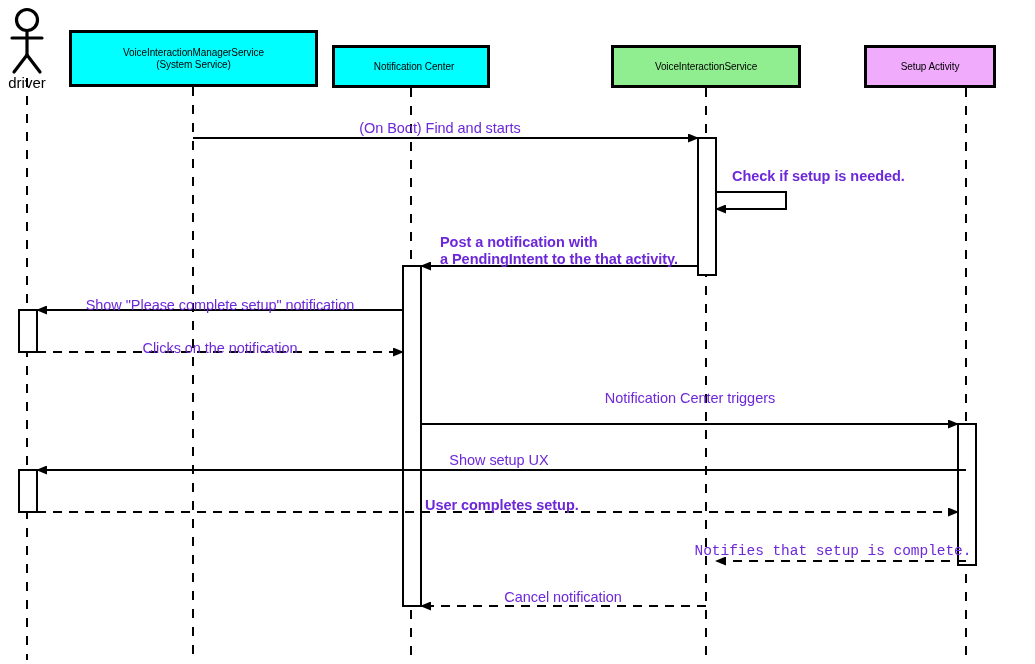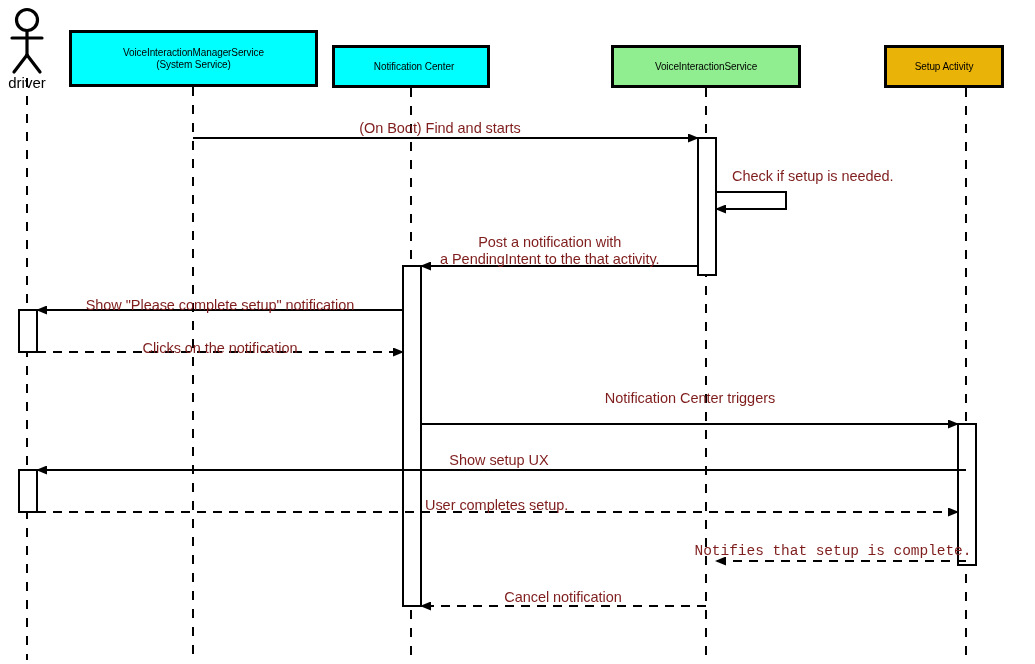--- a/index.html
+++ b/index.html
@@ -43,27 +43,27 @@
   .actor-label {
     position: absolute;
     font-size: 15px;
     color: #000000;
     text-align: center;
     white-space: nowrap;
   }
   .msg-label {
     position: absolute;
     font-size: 14.5px;
-    color: #7f1d1d;
+    color: #6d28d9;
     white-space: pre;
     line-height: 1.18;
     letter-spacing: -0.05px;
   }
   .msg-label.center { transform: translateX(-50%); text-align: center; }
-  .msg-label.left   { text-align: center; }
+  .msg-label.left   { text-align: left; font-weight: bold; }
 </style>
 </head>
 <body>
 
 <div id="canvas">
 
   <svg id="svg-layer" viewBox="0 0 1035 664" xmlns="http://www.w3.org/2000/svg">
     <defs>
       <marker id="arrow-right" markerWidth="11" markerHeight="9" refX="10" refY="4.5" orient="auto" markerUnits="userSpaceOnUse">
         <path d="M0,0 L11,4.5 L0,9 z" fill="#000000"></path>
@@ -121,21 +121,21 @@
       <div class="lifeline-box" style="left: 332px; top: 45px; width: 158px; height: 43px; background: rgb(0, 255, 255); padding-left: 6px;">
         <div>
           <span>Notification Center</span>
         </div>
       </div>
       <div class="lifeline-box" style="left: 611px; top: 45px; width: 190px; height: 43px; background: rgb(144, 238, 144);">
         <div>
           <span>VoiceInteractionService</span>
         </div>
       </div>
-      <div class="lifeline-box" style="left: 884px; top: 45px; width: 120px; height: 43px; background: #eab308;">
+      <div class="lifeline-box" style="left: 864px; top: 45px; width: 132px; height: 43px; background: #f0abfc;">
         <div>
           <span>Setup Activity</span>
         </div>
       </div>
     </div>
   <div id="labels-layer">
       <div class="msg-label center" style="left: 440px; top: 120px;"><div>(On Boot) Find and starts</div></div>
       <div class="msg-label left" style="left: 732px; top: 168px;"><div>Check if setup is needed.</div></div>
       <div class="msg-label left" style="left: 440px; top: 234px;"><div>Post a notification with</div><div>a PendingIntent to the that activity.</div></div>
       <div class="msg-label center" style="left: 220px; top: 297px;"><div>Show "Please complete setup" notification</div></div>

